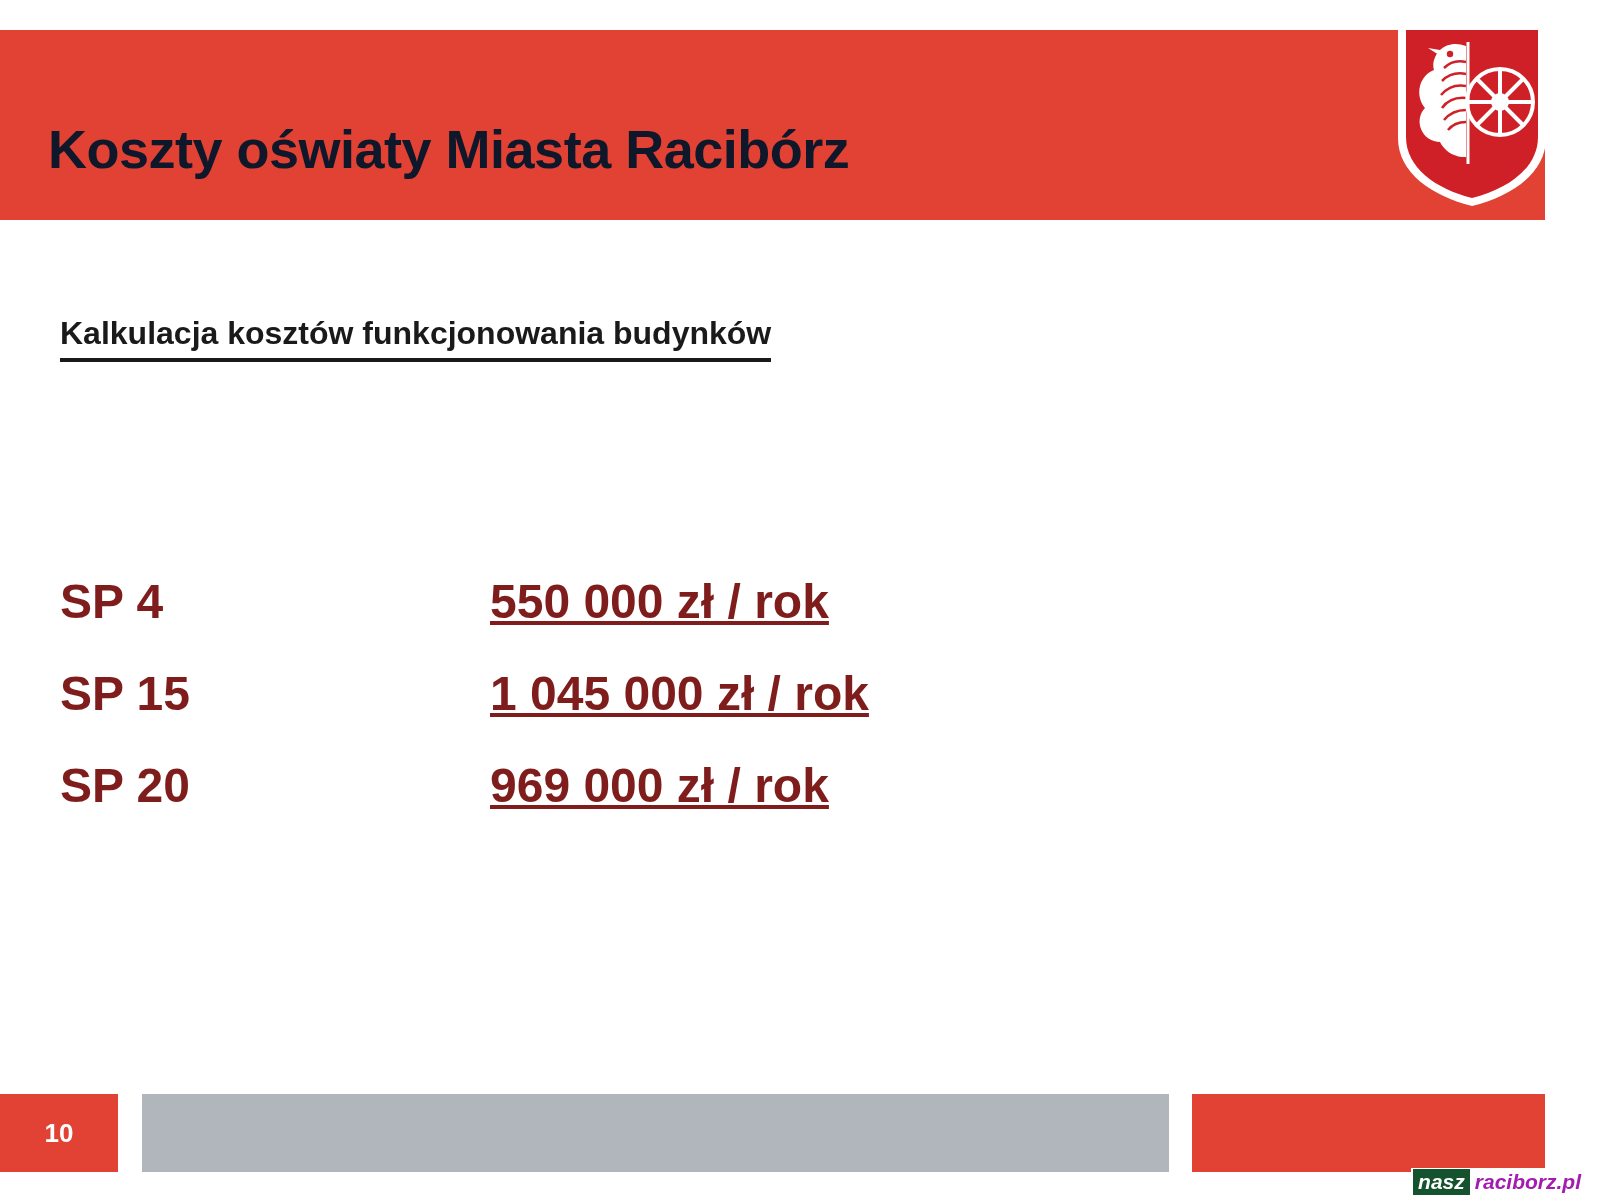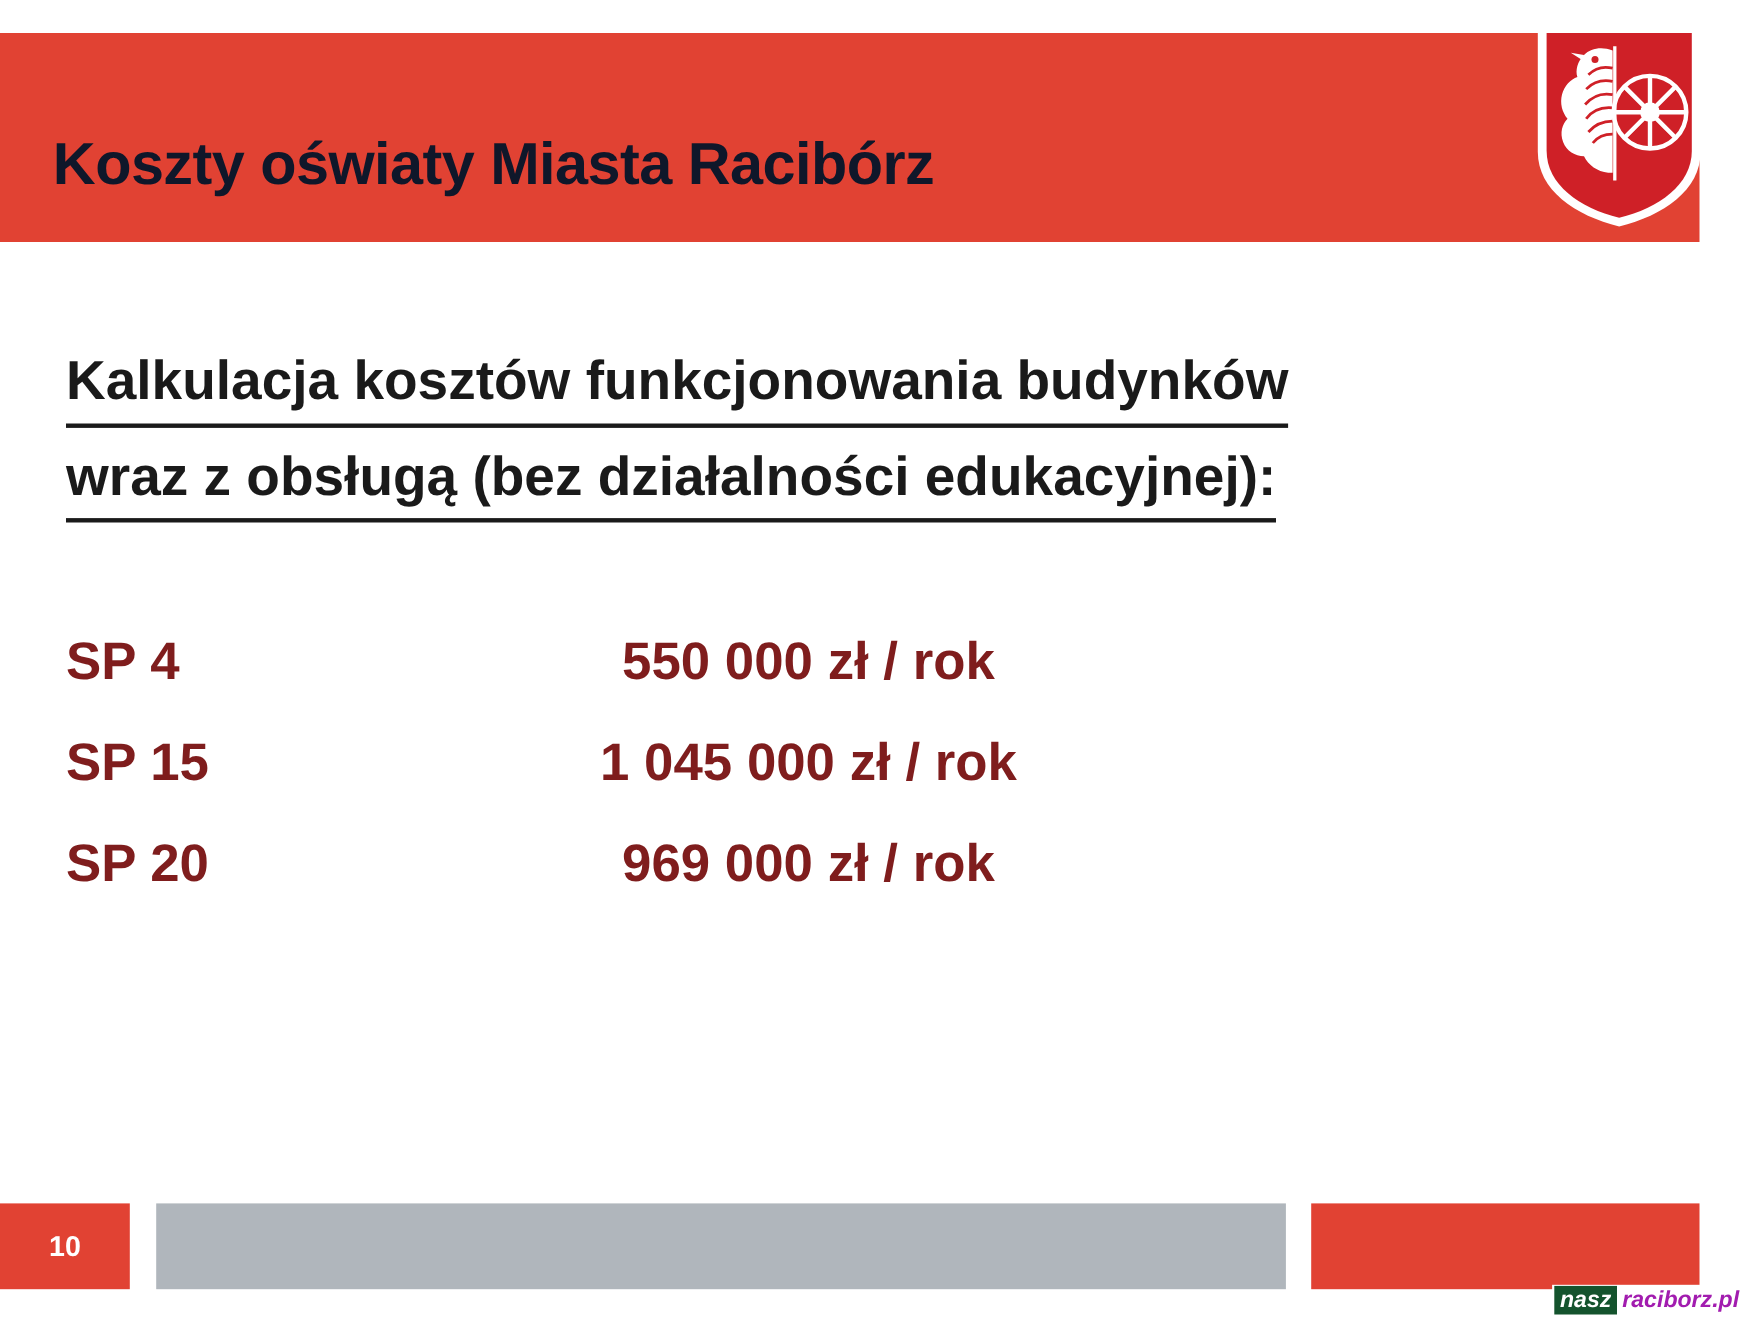--- a/index.html
+++ b/index.html
@@ -41,21 +41,21 @@
     width: 160px;
     height: 190px;
   }
 
   
   .subtitle {
     position: absolute;
     left: 60px;
     top: 310px;
     width: 1400px;
-    font-size: 50px;
+    font-size: 32px;
     font-weight: bold;
     color: #1a1a1a;
     line-height: 1.45;
   }
   .subtitle .line {
     display: inline-block;
     border-bottom: 4px solid #1a1a1a;
     padding-bottom: 2px;
     margin-bottom: 8px;
   }
@@ -73,22 +73,23 @@
     color: #7f1d1d;
     padding: 0 0 44px 0;
     line-height: 1.0;
     white-space: nowrap;
   }
   .cost-table td.label {
     width: 430px;
     text-align: left;
   }
   .cost-table td.value {
-    text-align: center;
+    text-align: left;
     padding-right: 0;
+    text-decoration: underline;
   }
 
   
   .footer-page-box {
     position: absolute;
     left: 0;
     bottom: 28px;
     width: 118px;
     height: 78px;
     background: #e14233;
@@ -166,21 +167,20 @@
       <circle cx="108" cy="84" r="33"></circle>
       <circle cx="108" cy="84" r="7" fill="#ffffff"></circle>
       <path d="M108 51 V117 M75 84 H141 M85 61 L131 107 M131 61 L85 107"></path>
     </g>
     <path d="M76 24 V146" stroke="#ffffff" stroke-width="3"></path>
   </svg>
 </div>
 
 <div class="subtitle">
   <span class="line">Kalkulacja kosztów funkcjonowania budynków</span><br>
-  <span class="line">wraz z obsługą (bez działalności edukacyjnej):</span>
 </div>
 
 <table class="cost-table">
   <tbody>
     <tr>
       <td class="label">SP 4</td>
       <td class="value">550 000 zł / rok</td>
     </tr>
     <tr>
       <td class="label">SP 15</td>

